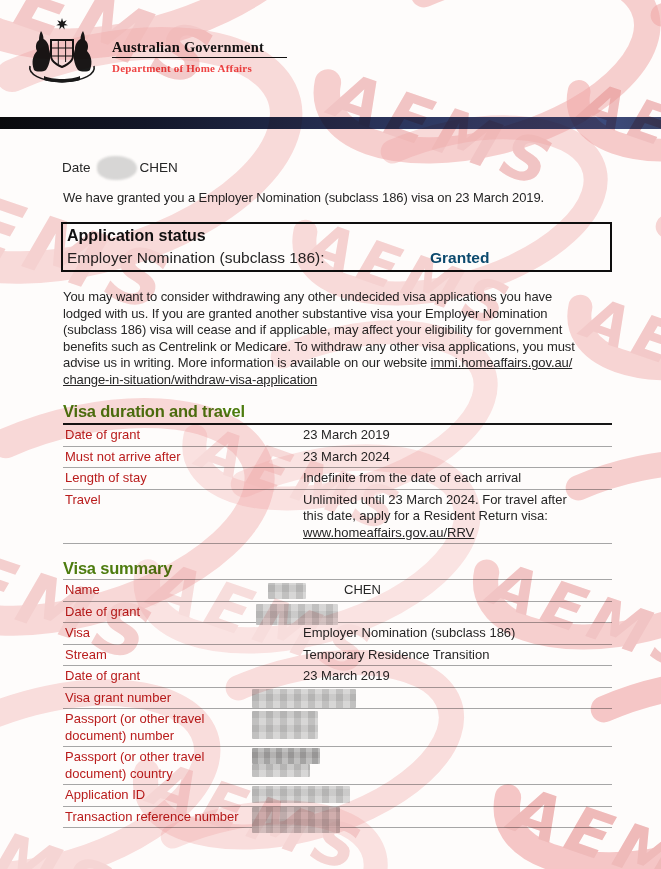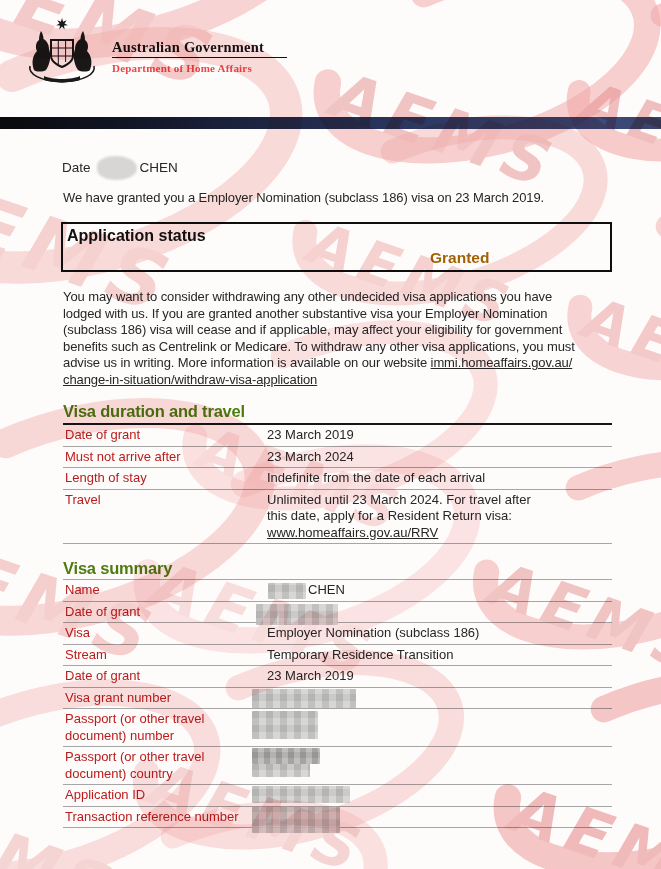--- a/index.html
+++ b/index.html
@@ -16,33 +16,33 @@
           background:linear-gradient(90deg,#0a0a0c 0%,#131729 22%,#232c4e 48%,#333f6b 72%,#3d4b7c 92%,#394368 100%);}
   
   .dear-line{position:absolute;left:62px;top:156px;font-size:13.5px;}
   .dear-line .blob-soft{display:inline-block;width:40px;height:24px;margin:0 3px 0 6px;
           vertical-align:-8px;background:#d7d6d5;border-radius:46% 54% 52% 48%;filter:blur(1px);}
   .intro{position:absolute;left:63px;top:190px;font-size:13px;letter-spacing:-.1px;}
   .status-box{position:absolute;left:61px;top:222px;width:547px;height:46px;
               border:2px solid #0e0e0e;background:transparent;}
   .status-title{position:absolute;left:4px;top:3px;font-size:16px;font-weight:bold;color:#111;}
   .status-row-label{position:absolute;left:4px;top:25px;font-size:15.5px;}
-  .status-row-value{position:absolute;left:367px;top:25px;font-size:15.5px;font-weight:bold;color:#a16207;}
+  .status-row-value{position:absolute;left:367px;top:25px;font-size:15.5px;font-weight:bold;color:#0c4a6e;}
   .para{position:absolute;left:63px;top:289px;width:566px;font-size:13px;line-height:16.6px;
         letter-spacing:-.1px;white-space:pre-line;}
   .lnk{text-decoration:underline;color:#262626;cursor:pointer;}
   
   .sec-title{position:absolute;left:63px;font-size:16.5px;font-weight:bold;color:#4d7c0f;letter-spacing:-.2px;}
   .tbl{position:absolute;left:63px;width:549px;font-size:13px;}
   .tbl.thick-top{border-top:2px solid #161616;}
   .tbl.thin-top{border-top:1px solid #a6a6a6;}
   .trow{position:relative;display:flex;border-bottom:1px solid #a6a6a6;padding:2px 0 2px 0;
         min-height:16.5px;line-height:16.5px;}
   .tlabel{width:200px;flex:none;font-weight:normal;color:#b91c1c;padding-left:2px;}
-  .tvalue{flex:1;padding-left:2px;}
+  .tvalue{flex:1;padding-left:2px;margin-left:36px;}
   .tvalue .indent{display:inline-block;padding-left:41px;}
   .blob{position:absolute;border-radius:1px;z-index:3;opacity:.9;
         background:
          repeating-linear-gradient(90deg, rgba(125,125,125,.30) 0 7px, rgba(205,205,205,.30) 7px 14px),
          repeating-linear-gradient(0deg, #d6d5d4 0 7px, #c3c2c1 7px 14px);}
   .blob.dark{background:
          repeating-linear-gradient(90deg, rgba(95,95,95,.38) 0 6px, rgba(175,175,175,.38) 6px 12px),
          repeating-linear-gradient(0deg, #c0bfbe 0 6px, #a9a8a7 6px 12px);}
   
   .wm-layer{position:absolute;left:0;top:0;width:661px;height:869px;z-index:5;
@@ -75,20 +75,21 @@
   <div class="topbar"></div>
 
   <div class="dear-line">
     <span>Date</span><span class="blob-soft"></span><span>CHEN</span>
   </div>
 
   <div class="intro">We have granted you a Employer Nomination (subclass 186) visa on 23 March 2019.</div>
 
   <div class="status-box">
     <div class="status-title">Application status</div>
+    <div class="status-row-label">Employer Nomination (subclass 186):</div>
     <div class="status-row-value">Granted</div>
   </div>
 
   <div class="para"><span>You may want to consider withdrawing any other undecided visa applications you have
 lodged with us. If you are granted another substantive visa your Employer Nomination
 (subclass 186) visa will cease and if applicable, may affect your eligibility for government
 benefits such as Centrelink or Medicare. To withdraw any other visa applications, you must
 advise us in writing. More information is available on our website </span><span class="lnk">immi.homeaffairs.gov.au/
 change-in-situation/withdraw-visa-application</span></div>
 

